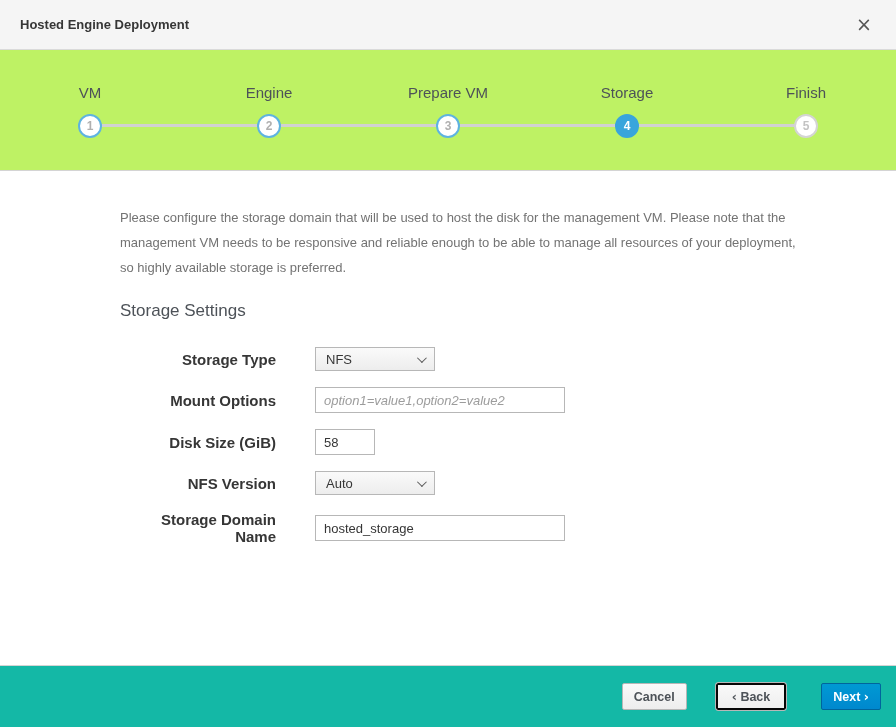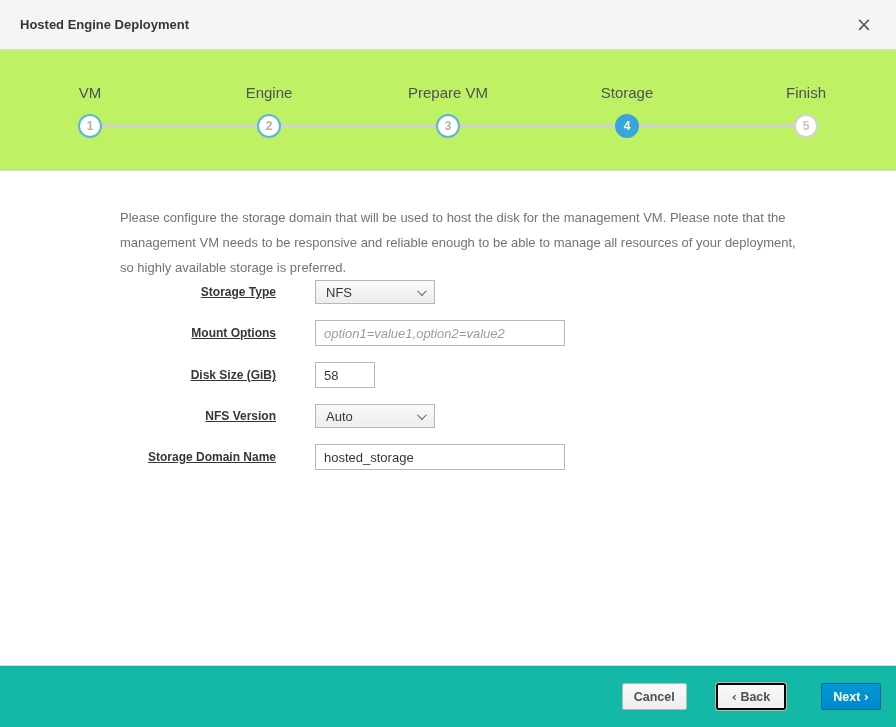--- a/index.html
+++ b/index.html
@@ -81,23 +81,22 @@
     max-width: 676px;
     font-size: 13px; line-height: 25px; color: #737373;
   }
   .section-heading {
     font-size: 17px; font-weight: 400; color: #4d5258;
     margin: 21px 0 26px;
   }
   .form-row { display: flex; align-items: center; margin-bottom: 16px; }
   .form-label {
     width: 156px; text-align: right; margin-right: 39px;
-    font-size: 12px; font-weight: 700; color: #363636;
-    flex: 0 0 auto;
-    text-decoration: underline;
+    font-size: 15px; font-weight: 700; color: #363636;
+    flex: 0 0 auto;
   }
   .text-input {
     height: 26px; width: 250px;
     border: 1px solid #b7b7b7;
     padding: 1px 8px;
     font-size: 13px; color: #363636;
     font-family: "Liberation Sans", "DejaVu Sans", sans-serif;
     background: #ffffff;
   }
   .text-input.small { width: 60px; }
@@ -197,20 +196,21 @@
       <div class="step upcoming">
         <span class="step-label">Finish</span>
         <span class="step-circle">5</span>
       </div>
     </div>
   </div>
 
   <div class="content">
     <p class="intro-text">Please configure the storage domain that will be used to host the disk for the management VM. Please note that the management VM needs to be responsive and reliable enough to be able to manage all resources of your deployment, so highly available storage is preferred.</p>
 
+    <h2 class="section-heading">Storage Settings</h2>
 
     <div class="form-row">
       <label class="form-label">Storage Type</label>
       <div class="select-box">
         <span>NFS</span>
         <span class="chevron-down"></span>
       </div>
     </div>
 
 

